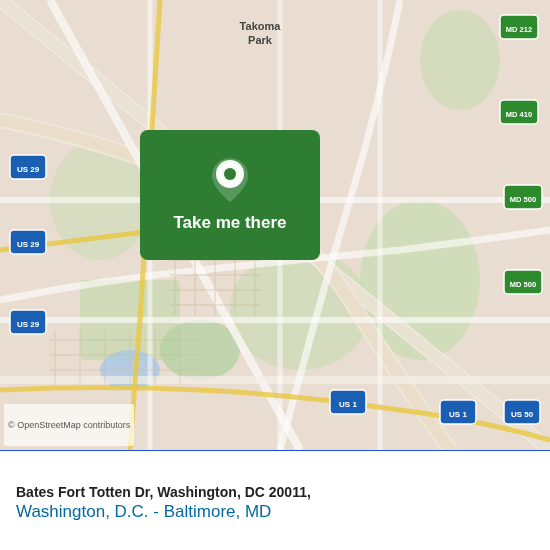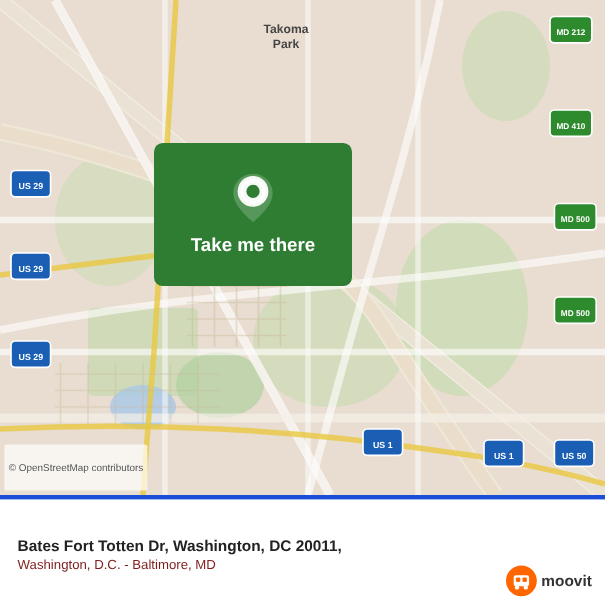--- a/index.html
+++ b/index.html
@@ -59,34 +59,34 @@
 
     
     #info-bar {
       width: 550px;
       height: 100px;
       background-color: white;
       display: flex;
       flex-direction: column;
       justify-content: center;
       padding: 12px 16px 8px 16px;
-      border-top: 4px solid #1d4ed8;
+      border-top: 1px solid #1d4ed8;
       position: relative;
     }
 
     #address-line1 {
       font-size: 14px;
       font-weight: 600;
       color: #222;
       margin-bottom: 2px;
     }
 
     #address-line2 {
-      font-size: 12px;
-      color: #7f1d1d;
+      font-size: 17px;
+      color: #0369a1;
     }
 
     #osm-credit {
       position: absolute;
       bottom: 0;
       left: 0;
       font-size: 9px;
       color: #555;
       padding: 2px 6px;
       z-index: 5;
@@ -231,26 +231,13 @@
     <span class="btn-label">Take me there</span>
   </button>
 
   <div id="osm-credit" style="position:absolute; bottom:4px; left:4px; font-size:9px; color:#555; background:rgba(255,255,255,0.7); padding:16px 4px; border-radius:2px; z-index:5;">© OpenStreetMap contributors</div>
 </div>
 
 <div id="info-bar">
   <div id="address-line1">Bates Fort Totten Dr, Washington, DC 20011,</div>
   <div id="address-line2">Washington, D.C. - Baltimore, MD</div>
 
-  <div id="moovit-logo">
-    <div class="moovit-bus">
-      <svg width="18" height="18" viewBox="0 0 18 18">
-
-        <rect x="2" y="4" width="14" height="10" rx="2" fill="white"></rect>
-        <circle cx="5" cy="15" r="2" fill="white"></circle>
-        <circle cx="13" cy="15" r="2" fill="white"></circle>
-        <rect x="4" y="6" width="4" height="4" rx="1" fill="#ff6600"></rect>
-        <rect x="10" y="6" width="4" height="4" rx="1" fill="#ff6600"></rect>
-      </svg>
-    </div>
-    <span class="moovit-text">moovit</span>
-  </div>
 </div>
 
 </body></html>

